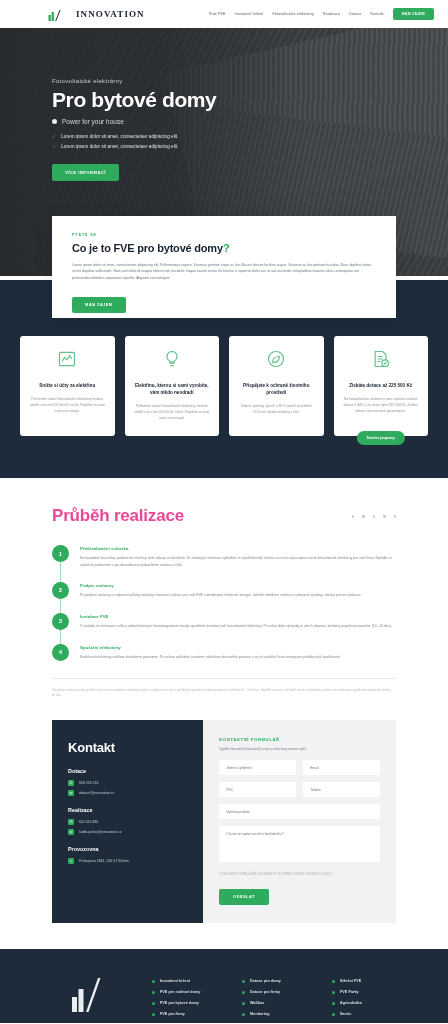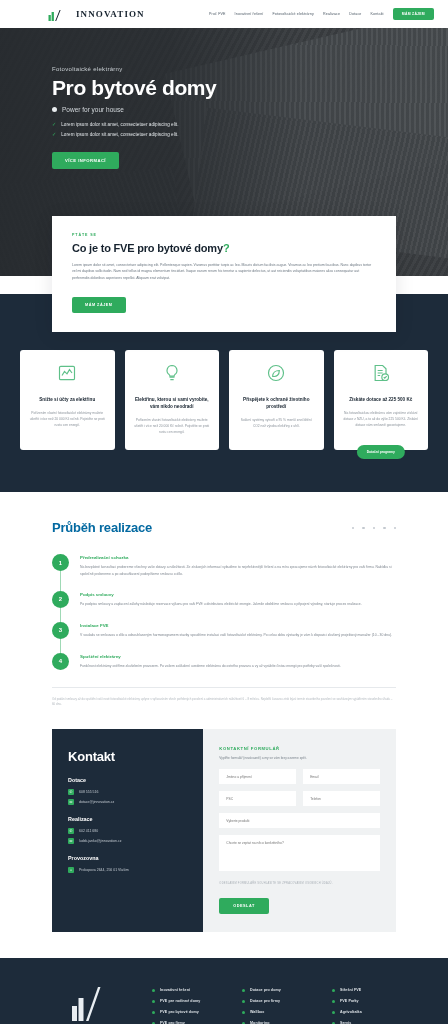--- a/index.html
+++ b/index.html
@@ -57,21 +57,21 @@
   }
   .roof-c {
     position:absolute; left:-40px; top:150px; width:220px; height:110px;
     background:repeating-linear-gradient(76deg,#4e5255 0 2px,#3e4245 2px 5px);
     transform:rotate(-6deg); opacity:.85;
   }
   .hero-shade {
     position:absolute; inset:0;
     background:linear-gradient(90deg, rgba(38,42,46,.93) 0%, rgba(38,42,46,.80) 38%, rgba(38,42,46,.28) 68%, rgba(38,42,46,.18) 100%);
   }
-  .hero-inner { position:relative; z-index:5; padding:38px 18px 0 52px; }
+  .hero-inner { position:relative; z-index:5; padding:38px 18px 0 52px;margin-top:12px; }
   .hero-kicker { color:#c9cfd3; font-size:6px; letter-spacing:.3px; margin-bottom:4px;}
   .hero-title {
     color:#ffffff; font-size:21px; font-weight:700; letter-spacing:-.4px;
     margin-bottom:6px;
   }
   .hero-sub { display:flex; align-items:center; gap:5px; margin-bottom:9px;}
   .hero-dot { width:5px; height:5px; border-radius:50%; background:#e8ecef; display:block;}
   .hero-sub-text { color:#d3d8dc; font-size:6.5px; }
   .hero-list { list-style:none; margin-bottom:11px; }
   .hero-list li {
@@ -81,21 +81,21 @@
   .tick { color:#2fab5d; font-size:5px; line-height:1; }
   .hero-btn {
     display:inline-block; background:#2fab5d; color:#fff; font-size:4.2px;
     font-weight:700; letter-spacing:.45px; padding:6px 13px; border:0;
     border-radius:2px;
   }
 
   
   .card-wrap { position:relative; margin-top:-60px; z-index:10; padding:0 52px; }
   .info-card {
-    background:#fff; padding:17px 20px 19px; box-shadow:0 3px 18px rgba(10,20,30,.10);
+    background:#fff; padding:17px 20px 5px; box-shadow:0 3px 18px rgba(10,20,30,.10);
   }
   .eyebrow { color:#2fab5d; font-size:3.6px; font-weight:700; letter-spacing:.9px; margin-bottom:5px;}
   .info-title { font-size:11px; font-weight:700; color:#16222e; margin-bottom:8px; letter-spacing:-.2px;}
   .info-title .q { color:#2fab5d; }
   .info-body { font-size:3.5px; line-height:1.85; color:#6b7680; margin-bottom:11px; }
   .green-btn {
     display:inline-block; background:#2fab5d; color:#fff; font-size:3.8px;
     font-weight:700; letter-spacing:.5px; padding:6px 13px; border:0; border-radius:2px;
   }
 
@@ -118,21 +118,21 @@
   .feature-text { font-size:3.3px; line-height:1.75; color:#8a929a; }
   .feature-btn {
     position:absolute; left:50%; bottom:-9px; transform:translateX(-50%);
     background:#2fab5d; color:#fff; font-size:3.3px; font-weight:700;
     padding:5px 10px; border-radius:10px; border:0; white-space:nowrap;
   }
 
   
   .process { background:#fff; padding:28px 52px 22px; }
   .process-head { display:flex; align-items:center; justify-content:space-between; margin-bottom:19px;}
-  .process-title { font-size:13px; font-weight:700; color:#0369a1; letter-spacing:-.2px;}
+  .process-title { font-size:17px; font-weight:700; color:#ec4899; letter-spacing:-.2px;}
   .dots { display:flex; gap:8px; }
   .dots span { width:2.5px; height:2.5px; border-radius:50%; background:#c3c9cf; display:block;}
   .steps { position:relative; }
   .step { display:flex; gap:11px; margin-bottom:14px; position:relative; }
   .step:last-child { margin-bottom:0; }
   .step-num-wrap { position:relative; flex:0 0 17px; }
   .step-num {
     width:17px; height:17px; border-radius:50%; background:#2fab5d; color:#fff;
     font-size:6px; font-weight:700; display:flex; align-items:center;
     justify-content:center; position:relative; z-index:2;

